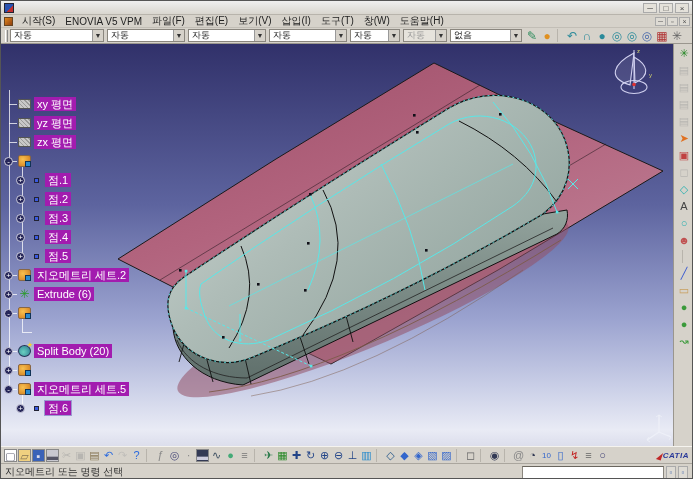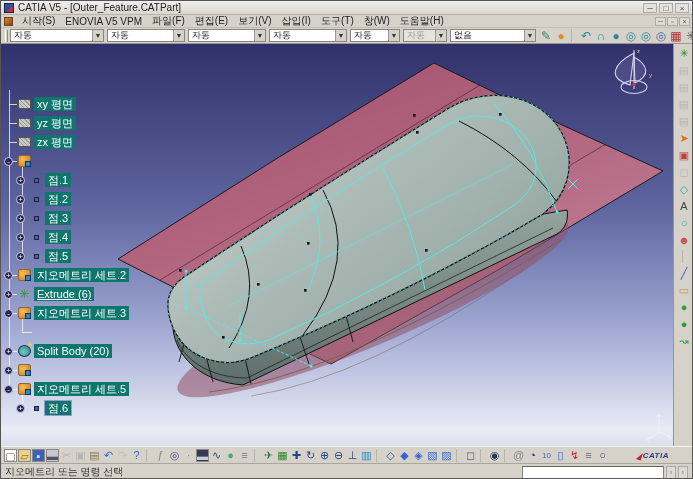--- a/index.html
+++ b/index.html
@@ -20,77 +20,76 @@
   .docbtns{margin-left:auto;display:flex;gap:1px;}
   .dbtn{width:11px;height:9px;font-size:7px;line-height:8px;text-align:center;color:#555;background:#dedbd4;border:1px solid #aaa;}
 
   
   #ttop{height:16px;background:#d6d2ca;display:flex;align-items:center;padding:0 2px;border-bottom:1px solid #9a968e;}
   .grip{width:3px;height:12px;border-left:1px solid #fff;border-right:1px solid #888;margin:0 2px;flex:none;}
   .cb{height:13px;background:#fff;border:1px solid #8a867e;display:flex;align-items:center;margin-right:3px;flex:none;}
   .cb .cv{font-size:9px;color:#222;padding:0 3px;flex:1;white-space:nowrap;overflow:hidden;}
   .cb .ar{width:11px;height:11px;background:#d6d2ca;border-left:1px solid #999;font-size:7px;line-height:11px;text-align:center;color:#333;flex:none;}
   .cb.dis{background:#e6e3dc;} .cb.dis .cv{color:#999;}
-  .cb1{width:94px}.cb2{width:78px}.cb3{width:78px}.cb4{width:78px}.cb5{width:50px}.cb6{width:44px}.cb7{width:86px}
+  .cb1{width:94px}.cb2{width:78px}.cb3{width:78px}.cb4{width:78px}.cb5{width:50px}.cb6{width:44px}.cb7{width:72px}
 
   .ticon{display:inline-block;width:13px;height:13px;font-size:11px;line-height:13px;text-align:center;flex:none;overflow:hidden;}
   .tsep{display:inline-block;width:5px;height:13px;border-left:1px solid #b8b4ac;margin:0 2px;flex:none;}
   #ttop .ticon{width:14px;height:14px;font-size:12px;line-height:14px;}
 
   
   #main{position:relative;width:693px;height:402px;background:#32326a;}
   #scene{position:absolute;left:0;top:0;}
   #rstrip{position:absolute;right:0;top:0;width:21px;height:402px;background:#d6d2ca;border-left:1px solid #9a968e;display:flex;flex-direction:column;align-items:center;padding-top:2px;gap:3px;}
   #rstrip .ticon{width:15px;height:14px;font-size:11px;line-height:14px;}
 
   
   #tree{position:absolute;left:0;top:0;width:220px;height:402px;pointer-events:none;}
   .trow{position:absolute;height:18px;display:flex;align-items:center;pointer-events:auto;}
   .d0{left:8px}.d1{left:17px}.d2{left:30px}
   .exp{position:absolute;width:9px;height:9px;border:1px solid #cfcfdf;border-radius:50%;background:#27275a;color:#fff;font-size:8px;line-height:7px;text-align:center;}
   .d1 .exp{left:-14px}.d2 .exp{left:-15px}
   .tico{margin-right:3px;flex:none;}
-  .tlabel{font-size:11px;color:#fff;background:#0f766e;padding:0 3px;white-space:nowrap;line-height:14px;}
-  .tlabel.u{text-decoration:underline;}
+  .tlabel{font-size:11px;color:#fff;background:#a21caf;padding:0 3px;white-space:nowrap;line-height:14px;}
+  .tlabel.u{}
   .tlabel.sel{outline:1px solid #9a9ad0;}
   .bline{position:absolute;background:rgba(255,255,255,.75);}
   
   .i-part{width:13px;height:12px;background:linear-gradient(135deg,#eaf0fa 70%,#9ab0d8 70%);border:1px solid #334;position:relative;}
   .i-part::after{content:"";position:absolute;left:-4px;bottom:-2px;width:7px;height:7px;border-radius:50%;background:radial-gradient(#f8d048,#c07818);border:1px solid #643;}
   .i-plane{width:13px;height:10px;border:1px solid #555;background:repeating-linear-gradient(45deg,#9a9a9a 0 1px,#c8c8c8 1px 3px);}
   .i-geoset{width:13px;height:12px;background:radial-gradient(circle at 35% 35%,#f8c050,#d07818);border:1px solid #864;border-radius:2px;position:relative;}
   .i-geoset::after{content:"";position:absolute;right:-1px;bottom:-1px;width:4px;height:4px;background:#2a8ad0;border:1px solid #135;}
   .i-extrude1{width:13px;height:13px;color:#2a9a2a;font-size:12px;line-height:13px;text-align:center;}
   .i-extrude1::before{content:"\2733";}
   .i-extrude2{width:12px;height:12px;border-radius:50%;background:radial-gradient(circle at 35% 35%,#9ac8f0,#2a5aa8);border:1px solid #234;position:relative;}
   .i-extrude2::before{content:"";position:absolute;left:0;top:-2px;width:8px;height:4px;border-radius:4px 4px 0 0;background:#c03030;}
   .i-split{width:13px;height:12px;border-radius:50%;background:radial-gradient(circle at 40% 60%,#6ad0c0,#2a7a90);border:1px solid #235;position:relative;}
   .i-split::after{content:"\2605";position:absolute;right:-3px;top:-5px;font-size:7px;color:#f8d030;}
   .i-point{width:5px;height:5px;background:#3a5ae0;border:1px solid #223;margin:0 6px 0 3px;}
 
   
   #tbot{height:17px;background:#d6d2ca;display:flex;align-items:center;padding:0 3px;border-top:1px solid #f5f3ee;gap:1px;}
-  .logo{margin-left:auto;display:flex;align-items:flex-end;margin-right:20px;}
+  .logo{margin-left:auto;display:flex;align-items:flex-end;margin-right:0;}
   .logo .swirl{width:0;height:0;border-left:5px solid transparent;border-bottom:8px solid #c02828;transform:rotate(18deg);margin-right:1px;}
   .logo .ltext{font-size:8px;font-weight:bold;font-style:italic;color:#2a3a9a;letter-spacing:.5px;}
 
   
   #sbar{height:17px;background:#d6d2ca;display:flex;align-items:center;padding:0 4px;border-top:1px solid #aaa69e;}
   #smsg{font-size:10px;color:#333;white-space:nowrap;}
   #scmd{margin-left:auto;width:142px;height:13px;border:1px solid #8a867e;border-top-color:#6a665e;background:#fff;font-size:10px;padding:0 2px;}
   .sbtn{width:10px;height:13px;margin-left:2px;background:#dedbd4;border:1px solid #aaa;font-size:8px;line-height:12px;text-align:center;color:#46a;}
 </style>
 </head>
 <body>
 
 <div id="win">
 
   <div id="titlebar">
     <span class="appicon"></span>
-    <span class="title">CATIA V5 - [Outer_Feature.CATPart]</span>
     <span class="winbtns">
       <span class="wbtn">─</span>
       <span class="wbtn">□</span>
       <span class="wbtn">×</span>
     </span>
   </div>
 
   <div id="menubar">
     <span class="menuicon"></span>
     <span class="mitem">시작(S)</span>
@@ -339,21 +338,20 @@
         <span class="tlabel">지오메트리 세트.2</span>
       </div>
       <div class="trow d1" style="top:241px">
         <span class="exp">+</span>
         <span class="tico i-extrude1"></span>
         <span class="tlabel u">Extrude (6)</span>
       </div>
       <div class="trow d1" style="top:260px">
         <span class="exp">-</span>
         <span class="tico i-geoset"></span>
-        <span class="tlabel">지오메트리 세트.3</span>
       </div>
       <div class="trow d1" style="top:298px">
         <span class="exp">+</span>
         <span class="tico i-split"></span>
         <span class="tlabel">Split Body (20)</span>
       </div>
       <div class="trow d1" style="top:317px">
         <span class="exp">+</span>
         <span class="tico i-geoset"></span>
       </div>

